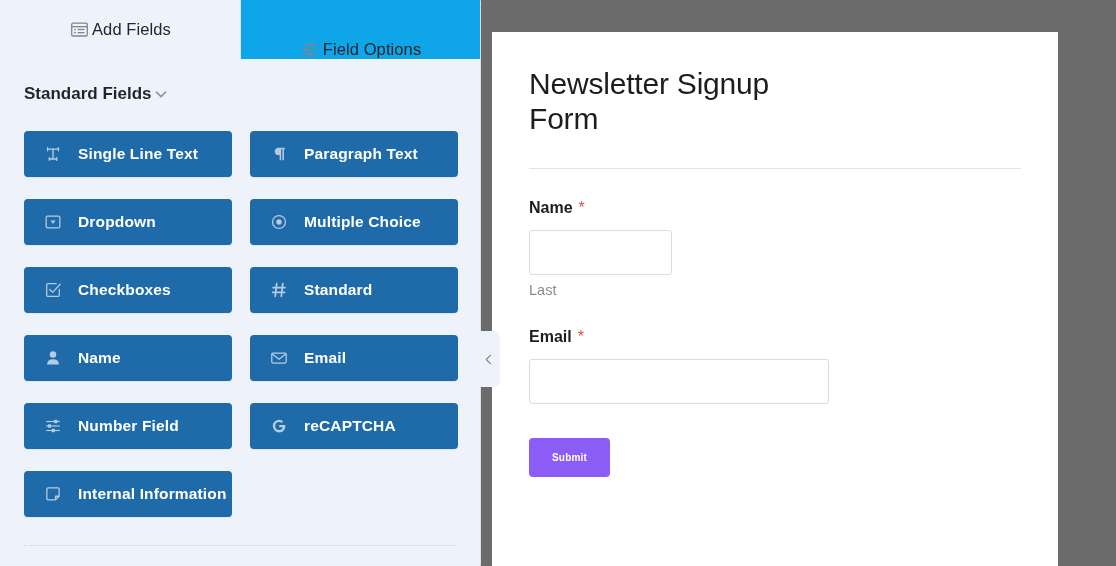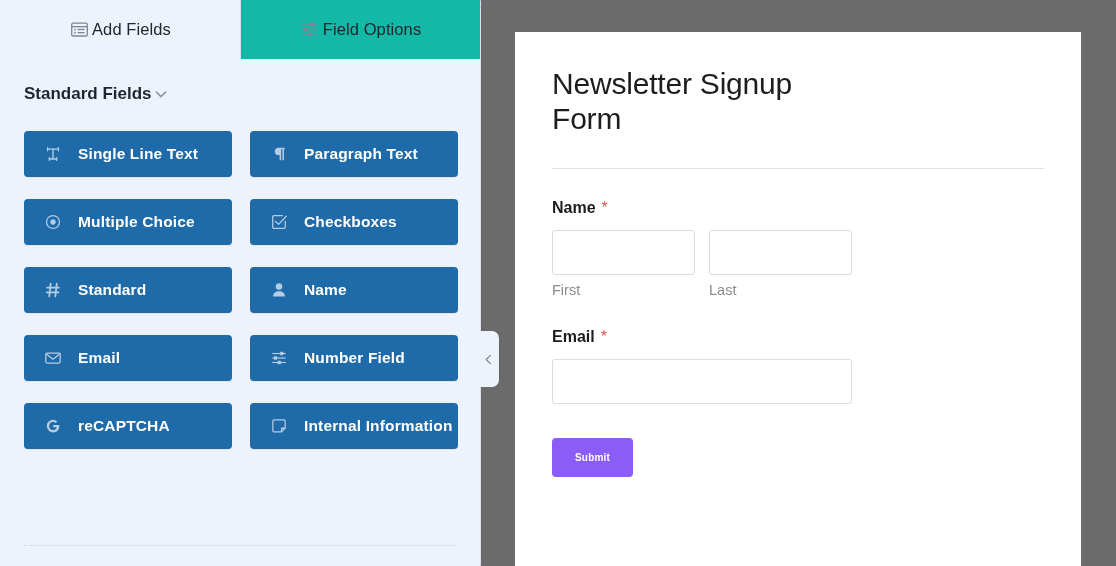--- a/index.html
+++ b/index.html
@@ -23,21 +23,21 @@
   .tabs { display: flex; width: 100%; height: 59px; border-bottom: 1px solid #d8e0ec; }
   .tab {
     flex: 1 1 50%;
     display: flex; align-items: center; justify-content: center;
     gap: 3px;
     font-size: 16.5px; color: #22272e; letter-spacing: .1px;
     cursor: pointer; user-select: none;
     height: 59px;
   }
   .tab.active { background: #eef3fb; }
-  .tab.inactive { background: #14b8a6; border-left: 1px solid #d8e0ec; }
+  .tab.inactive { background: #0ea5e9; border-left: 1px solid #d8e0ec; align-items: flex-end; }
   .tab .ticon { display: inline-flex; align-items: center; justify-content: center; width: 20px; height: 20px; color: #7d8794; }
 
   .section-head {
     display: flex; align-items: center; justify-content: flex-start;
     padding: 0 26px 0 24px;
     height: 58px;
     margin-top: 6px;
     cursor: pointer;
   }
   .section-head .title { font-size: 17px; font-weight: bold; color: #1f2430; }
@@ -97,21 +97,21 @@
   .collapse-handle svg { color: #7e8794; }
 
   
   .preview-bg {
     position: absolute; left: 481px; top: 0;
     width: 635px; height: 566px;
     background: #6b6b6b;
   }
   .form-card {
     position: absolute;
-    left: 515px; top: 32px;
+    left: 492px; top: 32px;
     width: 566px;
     height: 534px;
     background: #ffffff;
     padding: 0 37px;
     overflow: hidden;
   }
   .form-title {
     margin-top: 34px;
     font-size: 30px;
     line-height: 1.17;
@@ -231,20 +231,29 @@
 
       <div class="field-btn">
         <span class="ficon">
           <svg viewBox="0 0 20 20" width="18" height="18" fill="currentColor">
             <path d="M15.5 3h-6.1C7 3 5.3 4.7 5.3 7.1s1.7 4.1 4.1 4.1h1.3V17h1.7V4.7h1.4V17h1.7V4.7h.9V3h-.9z"></path>
           </svg>
         </span>
         <span class="flabel">Paragraph Text</span>
       </div>
 
+      <div class="field-btn">
+        <span class="ficon">
+          <svg viewBox="0 0 20 20" width="18" height="18" fill="none" stroke="currentColor" stroke-width="1.4">
+            <rect x="2.4" y="3.6" width="15.2" height="12.8" rx="1.4"></rect>
+            <polygon points="7.2,8.3 12.8,8.3 10,12.2" fill="currentColor" stroke="none"></polygon>
+          </svg>
+        </span>
+        <span class="flabel">Dropdown</span>
+      </div>
 
       <div class="field-btn">
         <span class="ficon">
           <svg viewBox="0 0 20 20" width="18" height="18" fill="none" stroke="currentColor" stroke-width="1.4">
             <circle cx="10" cy="10" r="7.2"></circle>
             <circle cx="10" cy="10" r="3" fill="currentColor" stroke="none"></circle>
           </svg>
         </span>
         <span class="flabel">Multiple Choice</span>
       </div>
@@ -342,24 +351,20 @@
     <div class="title-rule"></div>
 
     <div class="field-block">
       <div class="field-label">
         <span>Name</span>
         <span class="req">*</span>
       </div>
       <div class="name-row">
         <div class="name-col">
           <input class="text-input" type="text" value="" placeholder="" style="">
-          <div class="sublabel">First</div>
-        </div>
-        <div class="name-col">
-          <input class="text-input" type="text" value="" placeholder="" style="">
           <div class="sublabel">Last</div>
         </div>
       </div>
     </div>
 
     <div class="field-block">
       <div class="field-label">
         <span>Email</span>
         <span class="req">*</span>
       </div>

